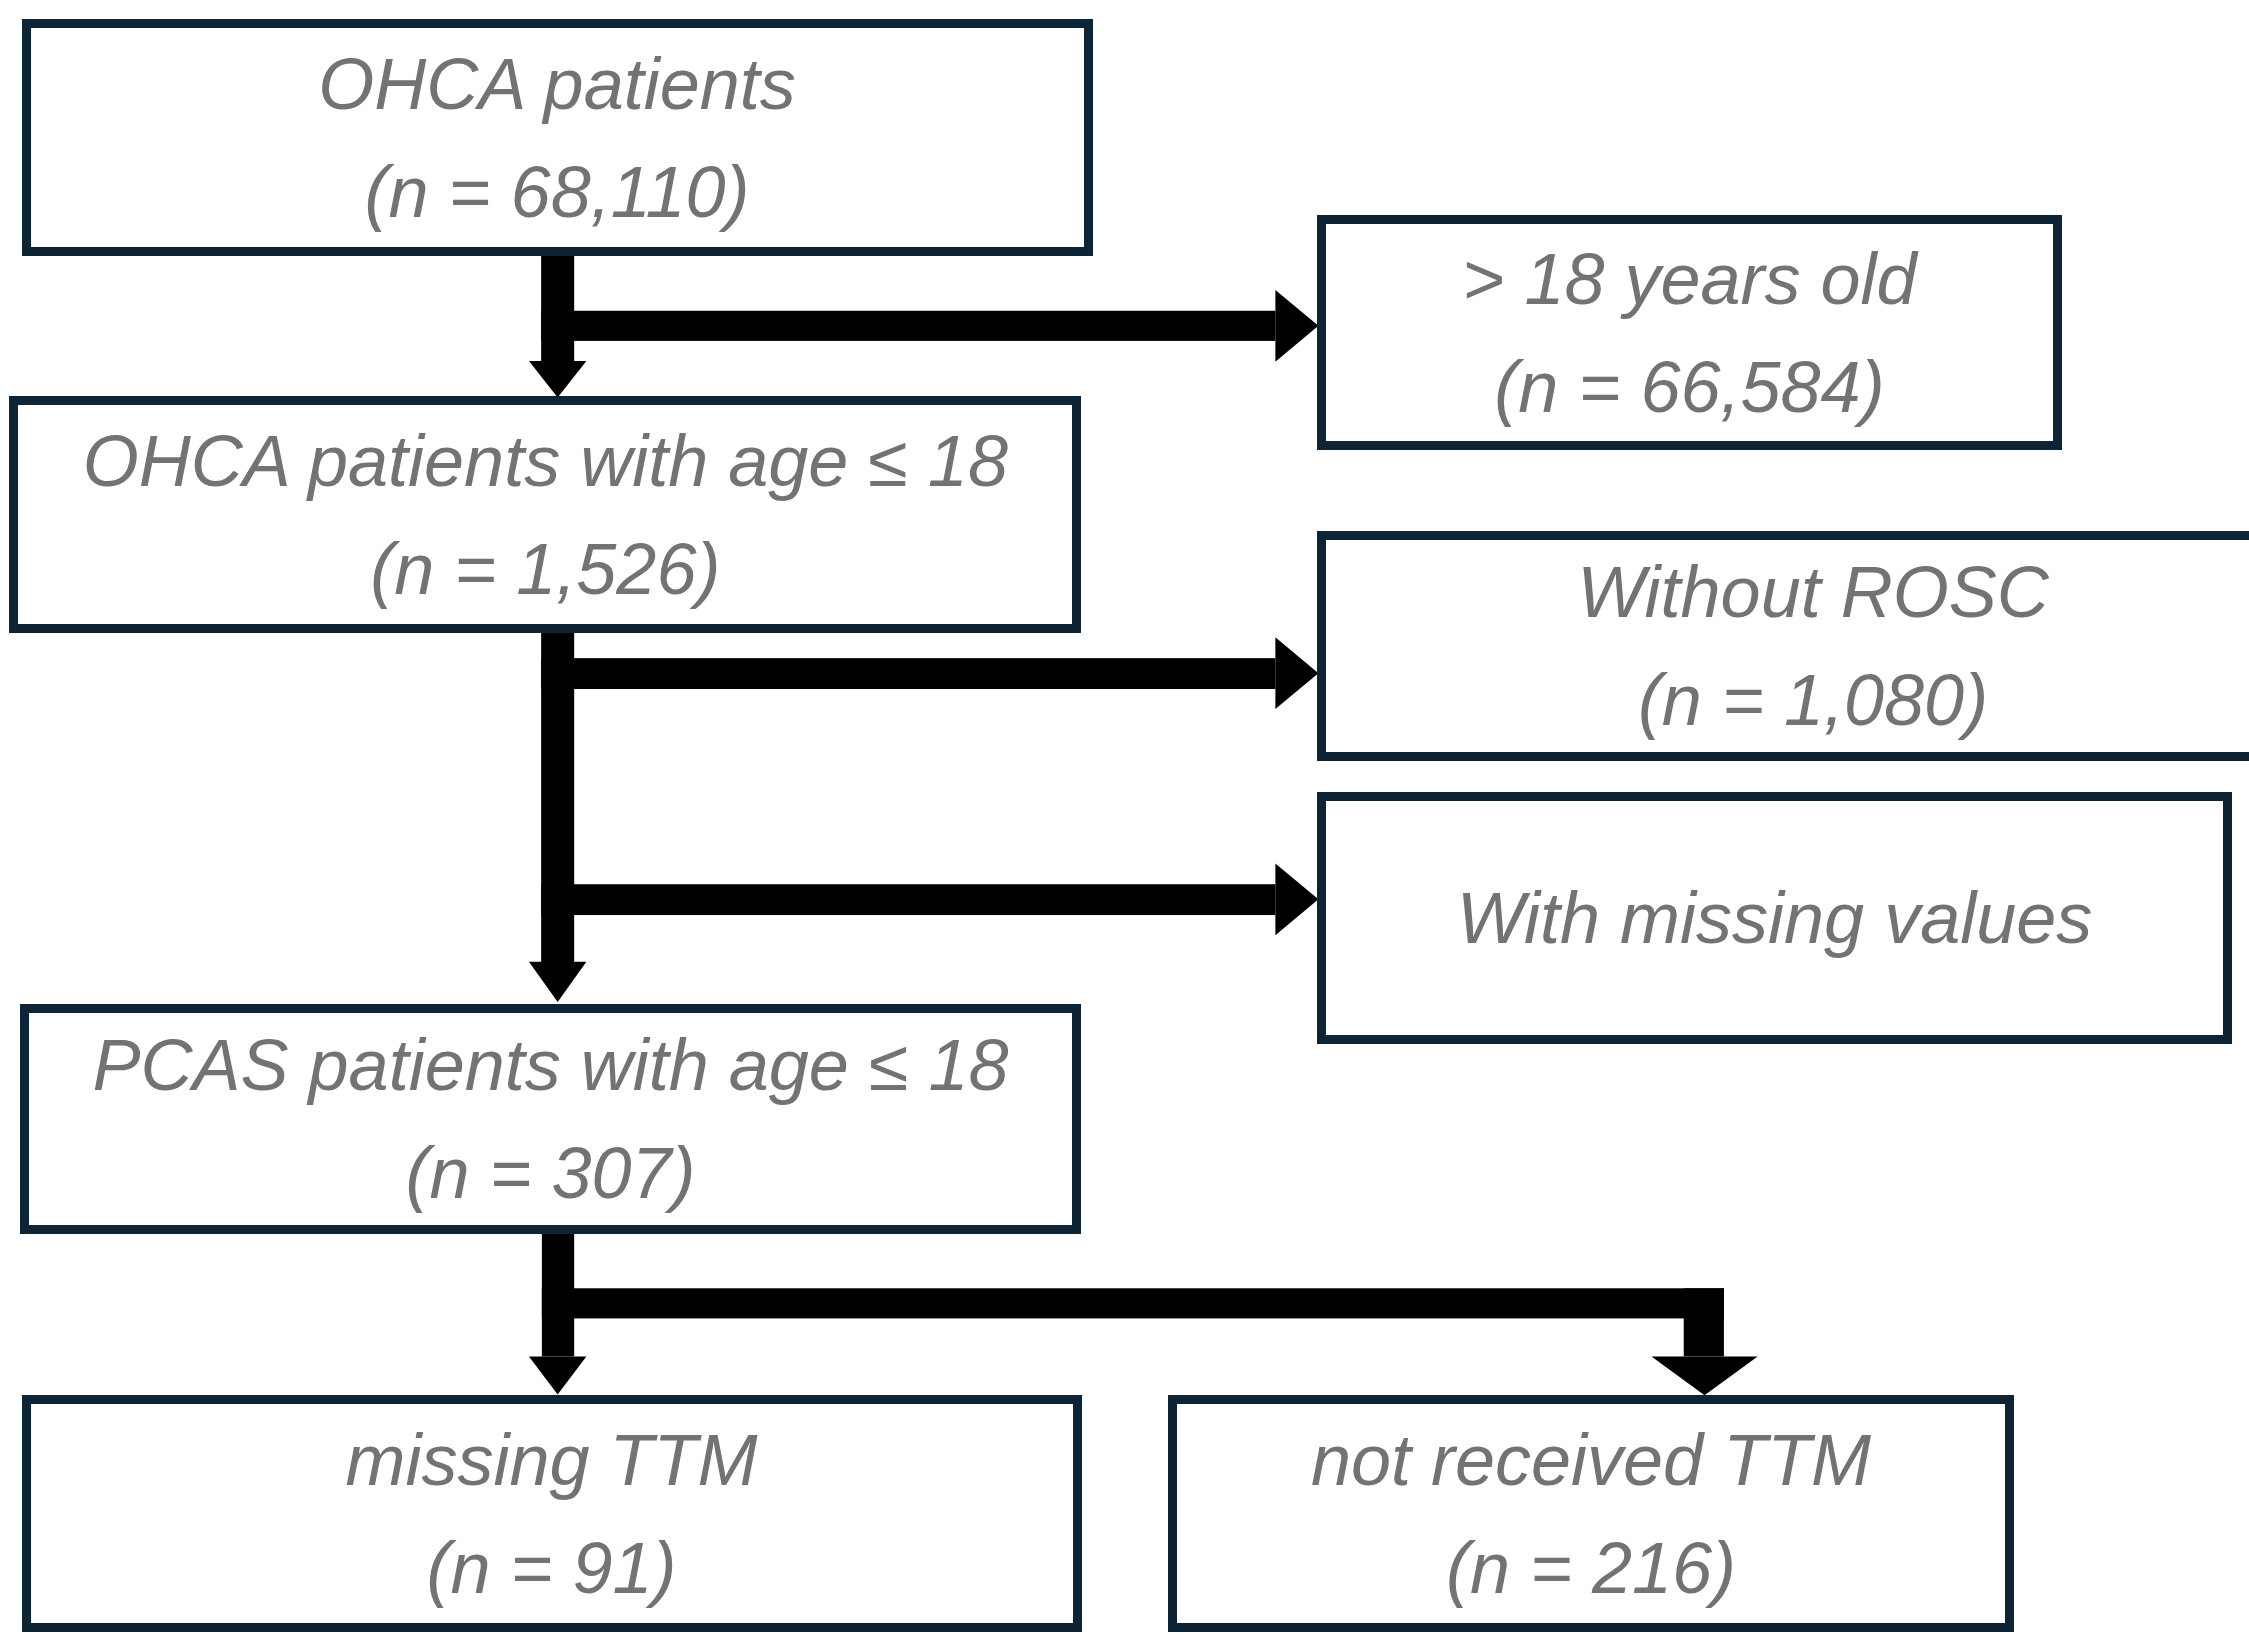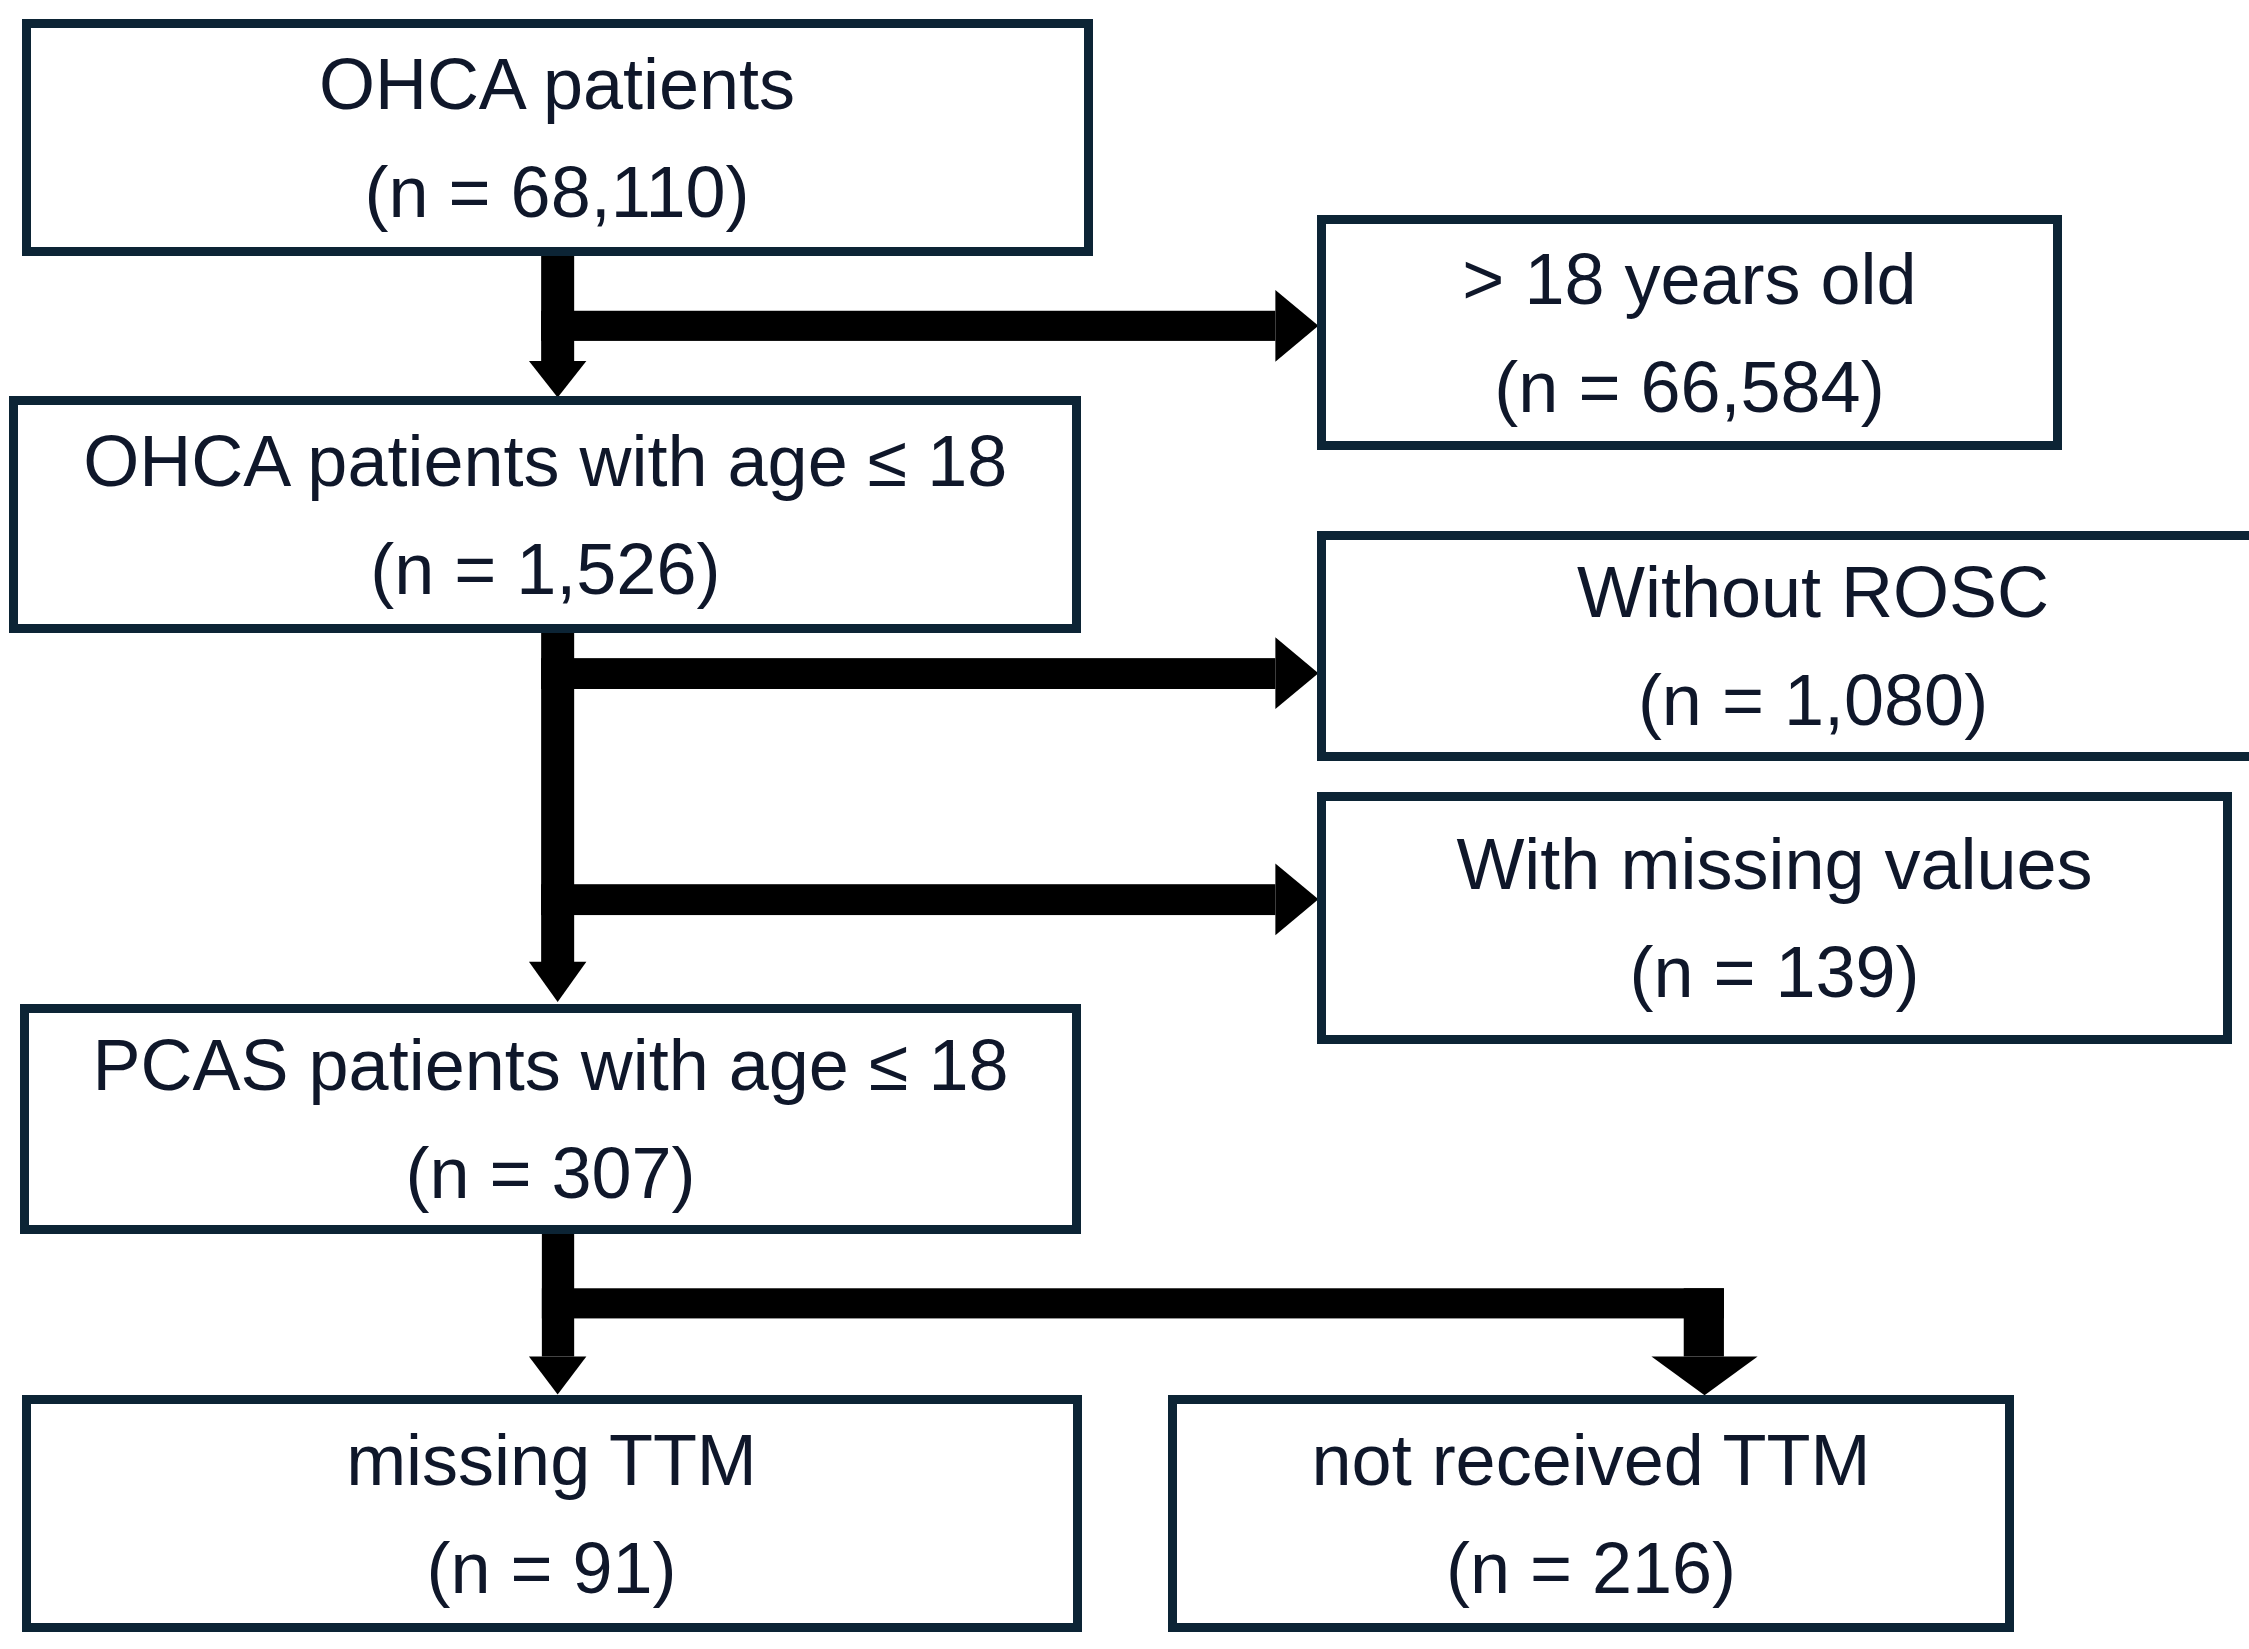--- a/index.html
+++ b/index.html
@@ -14,24 +14,25 @@
   .box{
     position:absolute;
     box-sizing:border-box;
     border:9.3px solid var(--border-color,#0c2435);
     background:#ffffff;
     display:flex;
     flex-direction:column;
     justify-content:center;
     align-items:center;
     text-align:center;
-    color:#0f172a;
+    color:#737373;
     font-size:72px;
     line-height:108px;
     z-index:2;
+    font-style:italic;
   }
   .box .l1,.box .l2{white-space:nowrap;}
   #arrow-layer{
     position:absolute;
     left:0;top:0;
     width:2250px;
     height:1650px;
     z-index:1;
   }
   #arrow-layer *{fill:var(--arrow-color,#000000);}
@@ -95,21 +96,20 @@
     <div class="l2">(n = 1,526)</div>
   </div>
 
   <div class="box" style="left:1317px;top:531px;width:992px;height:230px">
     <div class="l1">Without ROSC</div>
     <div class="l2">(n = 1,080)</div>
   </div>
 
   <div class="box" style="left:1317px;top:792px;width:915px;height:252px">
     <div class="l1">With missing values</div>
-    <div class="l2">(n = 139)</div>
   </div>
 
   <div class="box" style="left:20px;top:1004px;width:1061px;height:230px">
     <div class="l1">PCAS patients with age ≤ 18</div>
     <div class="l2">(n = 307)</div>
   </div>
 
   <div class="box" style="left:21.5px;top:1395px;width:1060px;height:237px">
     <div class="l1">missing TTM</div>
     <div class="l2">(n = 91)</div>

